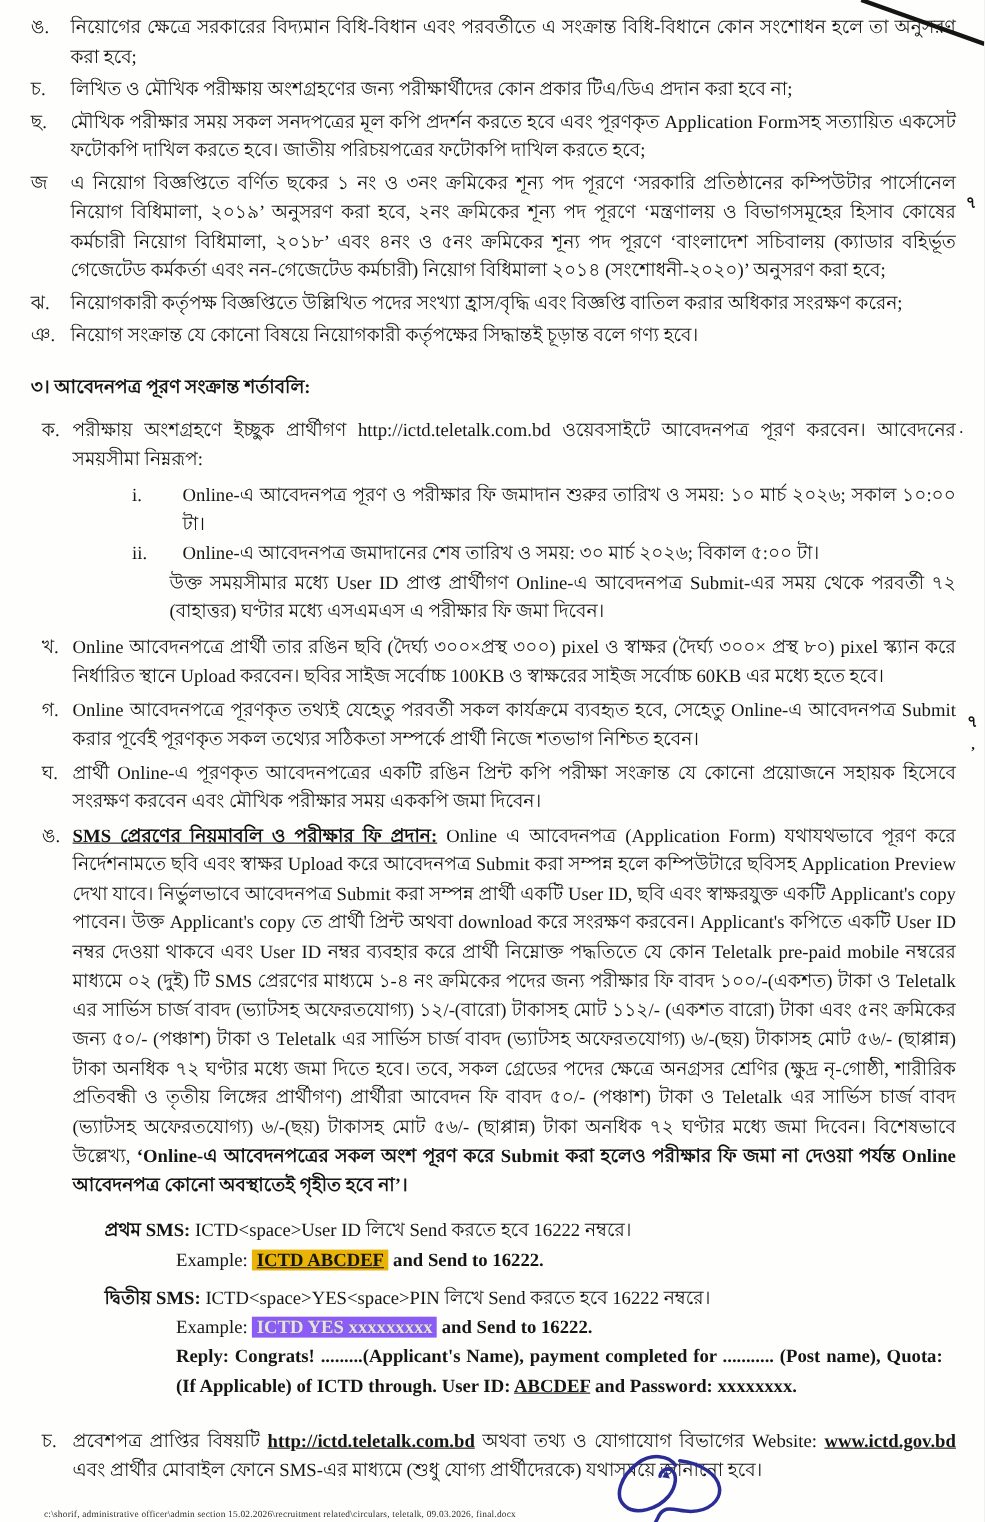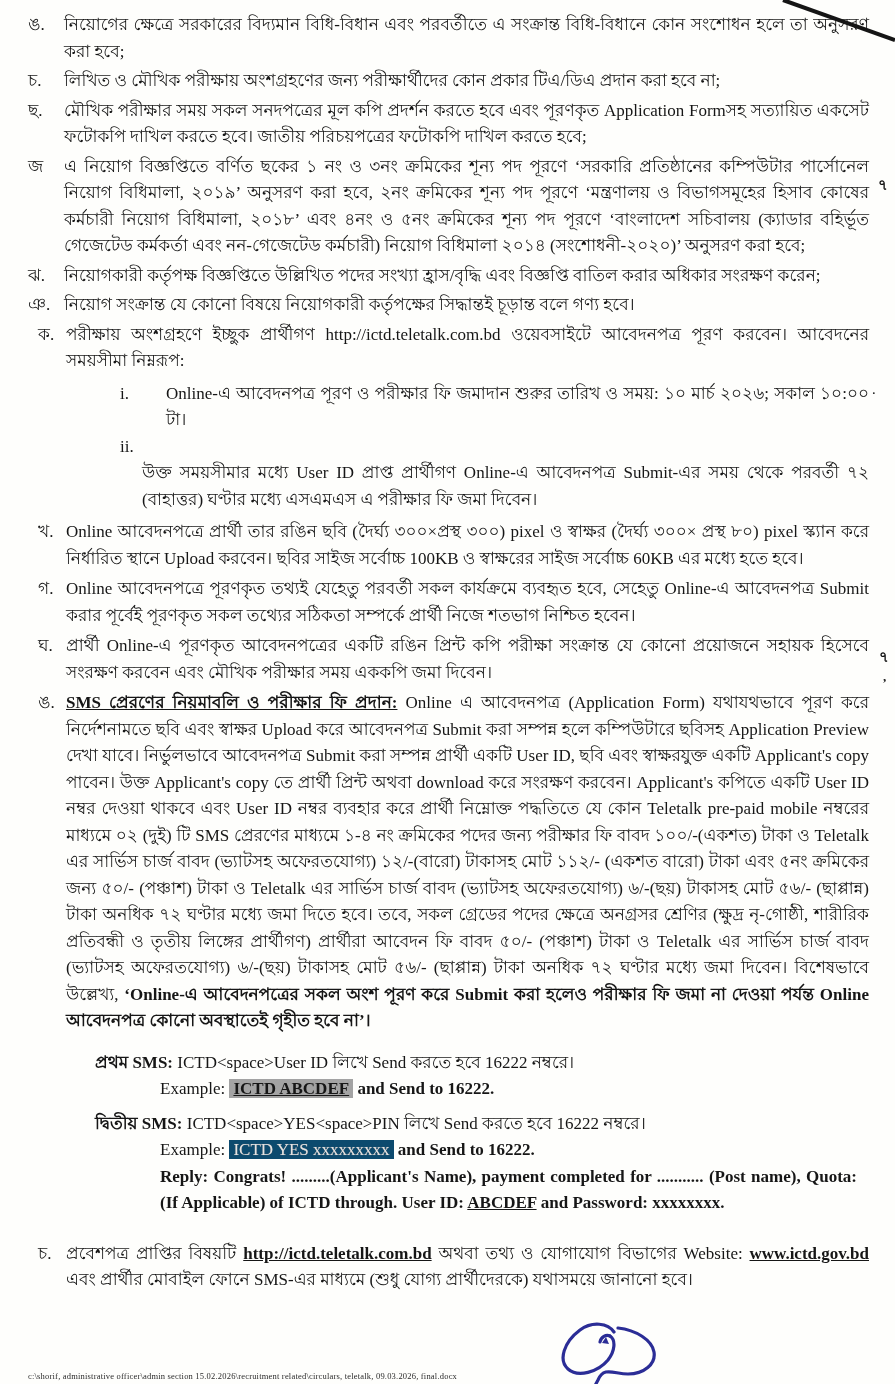--- a/index.html
+++ b/index.html
@@ -13,33 +13,33 @@
   .row { display:flex; margin-bottom:3px; }
   .row .lbl { flex:0 0 36px; }
   .row .txt { flex:1; text-align:justify; }
   .sect-head { font-weight:bold; margin:20px 0 13px 0; }
   .sect { margin-left:10px; }
   .sect .row .lbl { flex:0 0 28px; }
   .row.tight { margin-bottom:4px; }
   .sublist { margin:6px 0 2px 54px; }
   .subrow { display:flex; }
   .subrow .num { flex:0 0 46px; }
-  .subcont { margin-left:22px; text-align:justify; }
+  .subcont { margin-left:34px; text-align:justify; }
   .sms-block { margin:15px 12px 0 57px; }
   .sms-block.second { margin-top:8px; }
   .sms-detail { margin-left:65px; text-align:justify; }
   .b { font-weight:bold; }
   .u { text-decoration:underline; }
   .bu { font-weight:bold; text-decoration:underline; }
-  .code1 { background:#a3a3a3; font-weight:bold; text-decoration:underline; padding:0 4px; }
-  .code2 { background:#0c4a6e; color:#e3e3e3; font-weight:normal; padding:0 4px; text-shadow:0 0 1px #6f6f6f; }
+  .code1 { background:#eab308; font-weight:bold; text-decoration:underline; padding:0 4px; }
+  .code2 { background:#8b5cf6; color:#e3e3e3; font-weight:bold; padding:0 4px; text-shadow:0 0 1px #6f6f6f; }
   .reply { font-weight:bold; }
   .gap-cho { margin-top:24px; }
   .footer-path {
-    position:absolute; left:28px; bottom:3px; font-size:8.5px; line-height:10px;
+    position:absolute; left:40px; bottom:3px; font-size:8.5px; line-height:10px;
     color:#2a2a2a; letter-spacing:0.2px; white-space:nowrap;
   }
   .corner-svg { position:absolute; top:0; right:0; }
   .sig-svg { position:absolute; left:552px; top:1322px; }
   .artifact { position:absolute; color:#111; font-weight:bold; }
   .a1 { left:878px; top:172px; font-size:15px; }
   .a2 { left:872px; top:380px; font-size:11px; }
   .a3 { left:879px; top:644px; font-size:15px; }
   .a4 { left:883px; top:664px; font-size:13px; }
 </style>
@@ -72,34 +72,36 @@
     </div>
     <div class="row">
       <span class="lbl">ঝ.</span>
       <div class="txt">নিয়োগকারী কর্তৃপক্ষ বিজ্ঞপ্তিতে উল্লিখিত পদের সংখ্যা হ্রাস/বৃদ্ধি এবং বিজ্ঞপ্তি বাতিল করার অধিকার সংরক্ষণ করেন;</div>
     </div>
     <div class="row">
       <span class="lbl">ঞ.</span>
       <div class="txt">নিয়োগ সংক্রান্ত যে কোনো বিষয়ে নিয়োগকারী কর্তৃপক্ষের সিদ্ধান্তই চূড়ান্ত বলে গণ্য হবে।</div>
     </div>
 
+    <div class="sect-head">৩। আবেদনপত্র পূরণ সংক্রান্ত শর্তাবলি:</div>
 
     <div class="sect">
 
       <div class="row tight">
         <span class="lbl">ক.</span>
         <div class="txt">
           <span>পরীক্ষায় অংশগ্রহণে ইচ্ছুক প্রার্থীগণ http://ictd.teletalk.com.bd ওয়েবসাইটে আবেদনপত্র পূরণ করবেন। আবেদনের সময়সীমা নিম্নরূপ:</span>
           <div class="sublist">
             <div class="subrow">
               <span class="num">i.</span>
               <div>Online-এ আবেদনপত্র পূরণ ও পরীক্ষার ফি জমাদান শুরুর তারিখ ও সময়: ১০ মার্চ ২০২৬; সকাল ১০:০০ টা।</div>
             </div>
             <div class="subrow">
               <span class="num">ii.</span>
+              <div>Online-এ আবেদনপত্র জমাদানের শেষ তারিখ ও সময়: ৩০ মার্চ ২০২৬; বিকাল ৫:০০ টা।</div>
             </div>
             <div class="subcont">উক্ত সময়সীমার মধ্যে User ID প্রাপ্ত প্রার্থীগণ Online-এ আবেদনপত্র Submit-এর সময় থেকে পরবর্তী ৭২ (বাহাত্তর) ঘণ্টার মধ্যে এসএমএস এ পরীক্ষার ফি জমা দিবেন।</div>
           </div>
         </div>
       </div>
 
       <div class="row tight">
         <span class="lbl">খ.</span>
         <div class="txt">Online আবেদনপত্রে প্রার্থী তার রঙিন ছবি (দৈর্ঘ্য ৩০০×প্রস্থ ৩০০) pixel ও স্বাক্ষর (দৈর্ঘ্য ৩০০× প্রস্থ ৮০) pixel স্ক্যান করে নির্ধারিত স্থানে Upload করবেন। ছবির সাইজ সর্বোচ্চ 100KB ও স্বাক্ষরের সাইজ সর্বোচ্চ 60KB এর মধ্যে হতে হবে।</div>
       </div>

